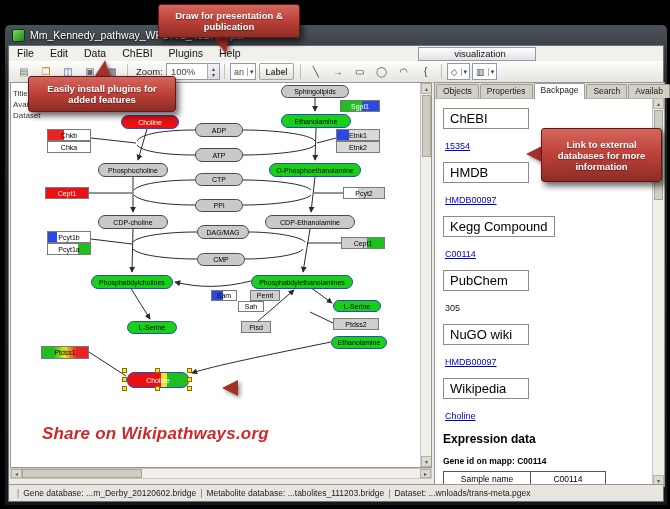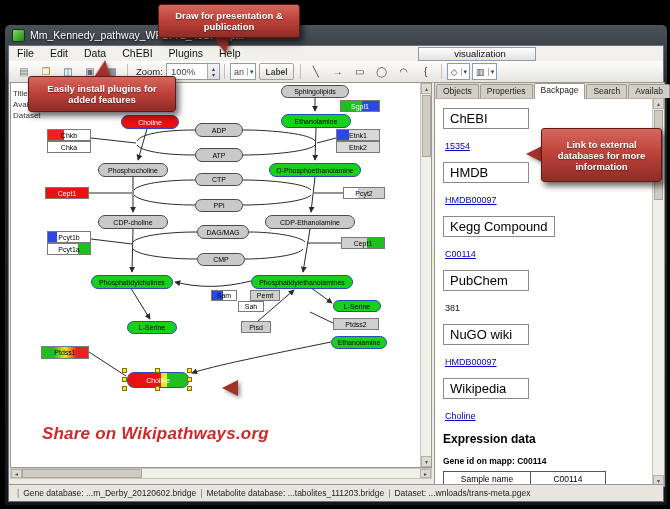--- a/index.html
+++ b/index.html
@@ -307,21 +307,21 @@
           <div class="sb-section">
             <div class="sb-header">HMDB</div><br>
             <span class="sb-link">HMDB00097</span>
           </div>
           <div class="sb-section">
             <div class="sb-header">Kegg Compound</div><br>
             <span class="sb-link">C00114</span>
           </div>
           <div class="sb-section">
             <div class="sb-header">PubChem</div><br>
-            <span class="sb-plain">381</span>
+            <span class="sb-plain">305</span>
           </div>
           <div class="sb-section">
             <div class="sb-header">NuGO wiki</div><br>
             <span class="sb-link">HMDB00097</span>
           </div>
           <div class="sb-section">
             <div class="sb-header">Wikipedia</div><br>
             <span class="sb-link">Choline</span>
           </div>
 

